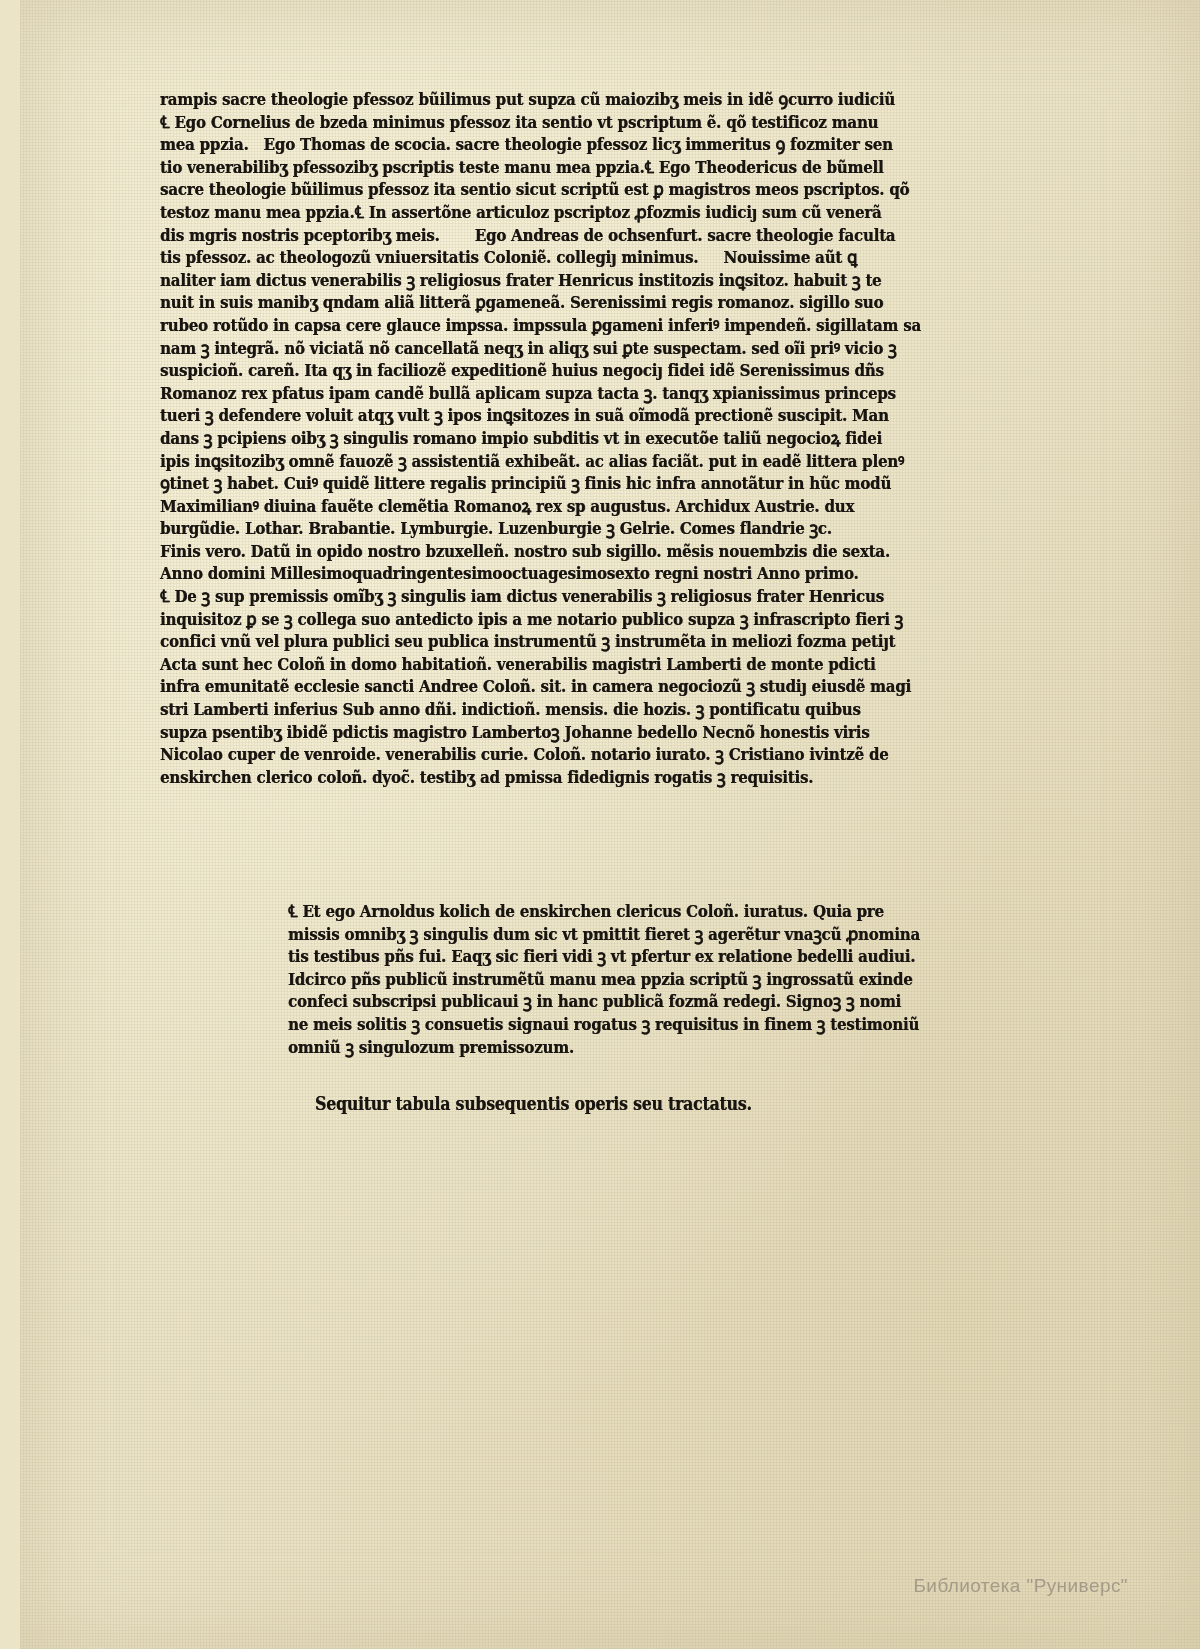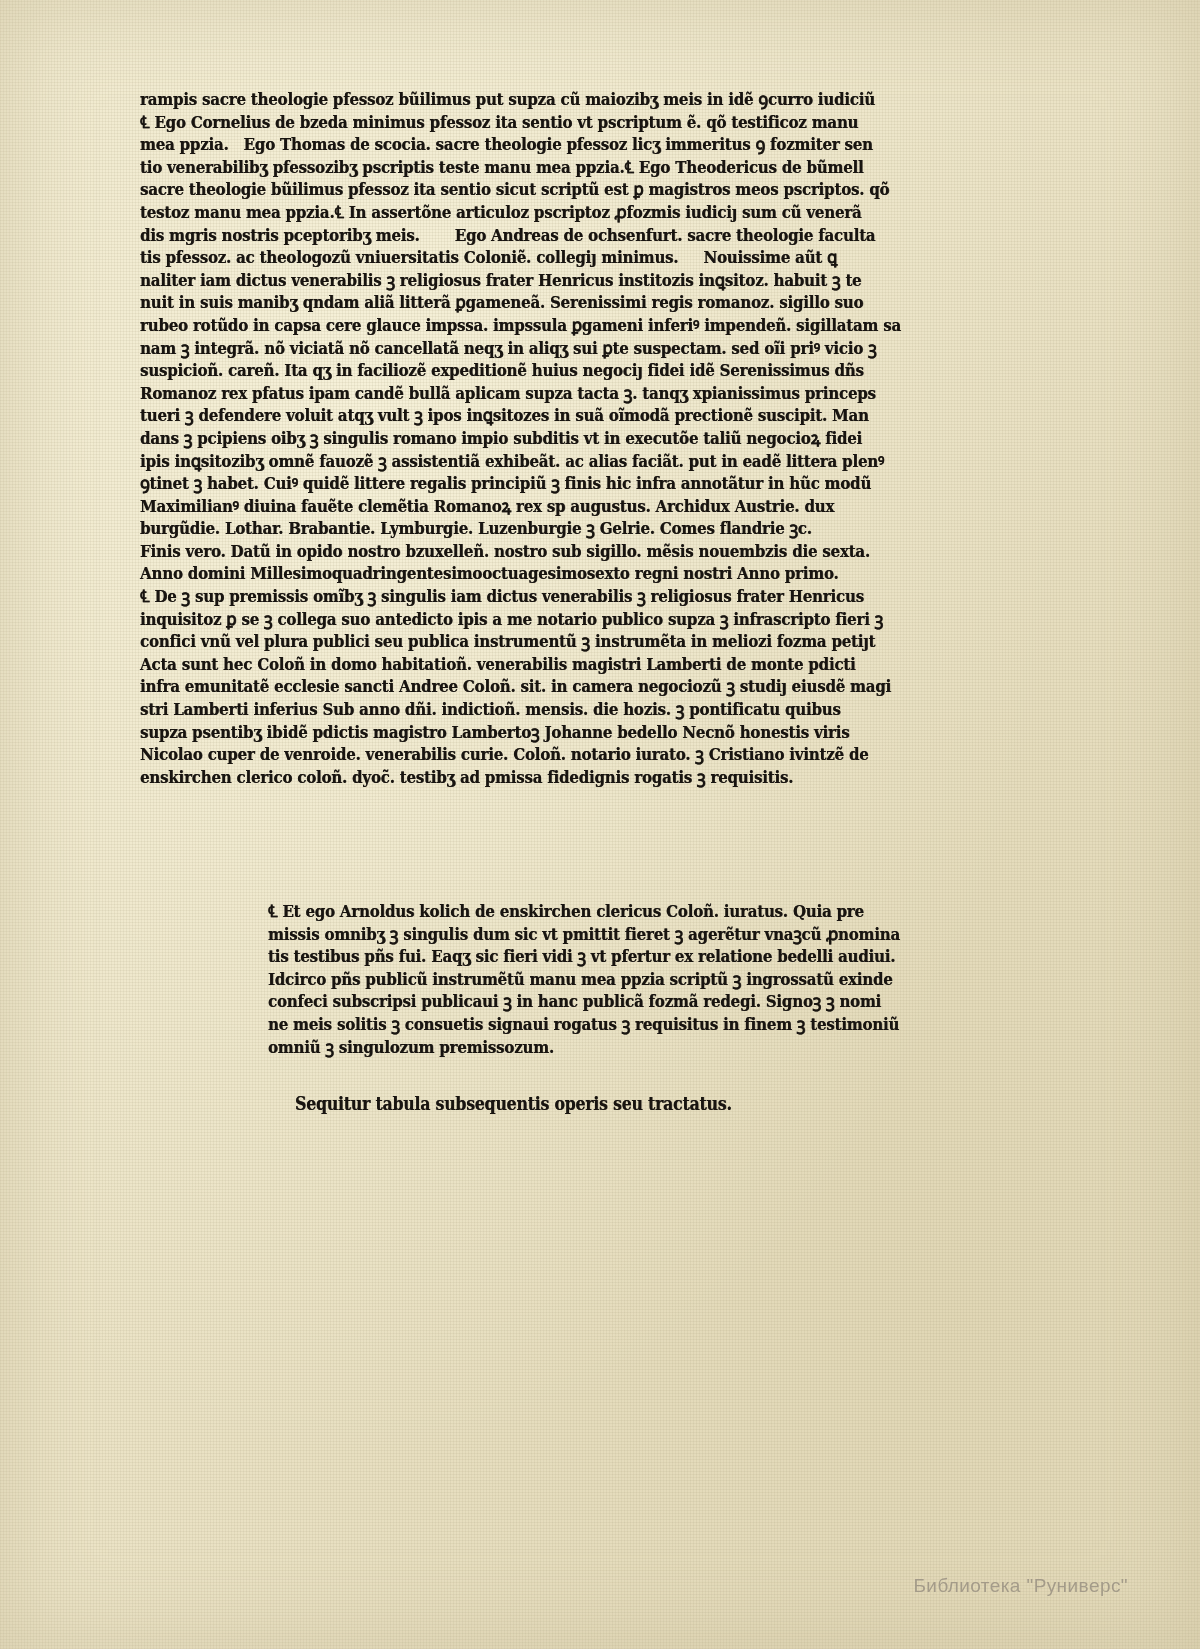--- a/index.html
+++ b/index.html
@@ -24,20 +24,21 @@
       repeating-linear-gradient(0deg, rgba(150,140,105,0.10) 0px, rgba(150,140,105,0.10) 1px, rgba(255,255,255,0) 1px, rgba(255,255,255,0) 3px),
       repeating-linear-gradient(90deg, rgba(150,140,105,0.10) 0px, rgba(150,140,105,0.10) 1px, rgba(255,255,255,0) 1px, rgba(255,255,255,0) 3px),
       radial-gradient(ellipse at 30% 25%, rgba(255,252,232,0.55) 0%, rgba(255,252,232,0) 60%),
       radial-gradient(ellipse at 80% 80%, rgba(205,192,150,0.35) 0%, rgba(205,192,150,0) 65%);
     pointer-events: none;
   }
 
   .page {
     position: absolute;
     inset: 0;
+    margin-left: 20px;
   }
 
   
   .text-block {
     position: absolute;
     left: 140px;
     top: 88px;
     width: 880px;
   }
 

